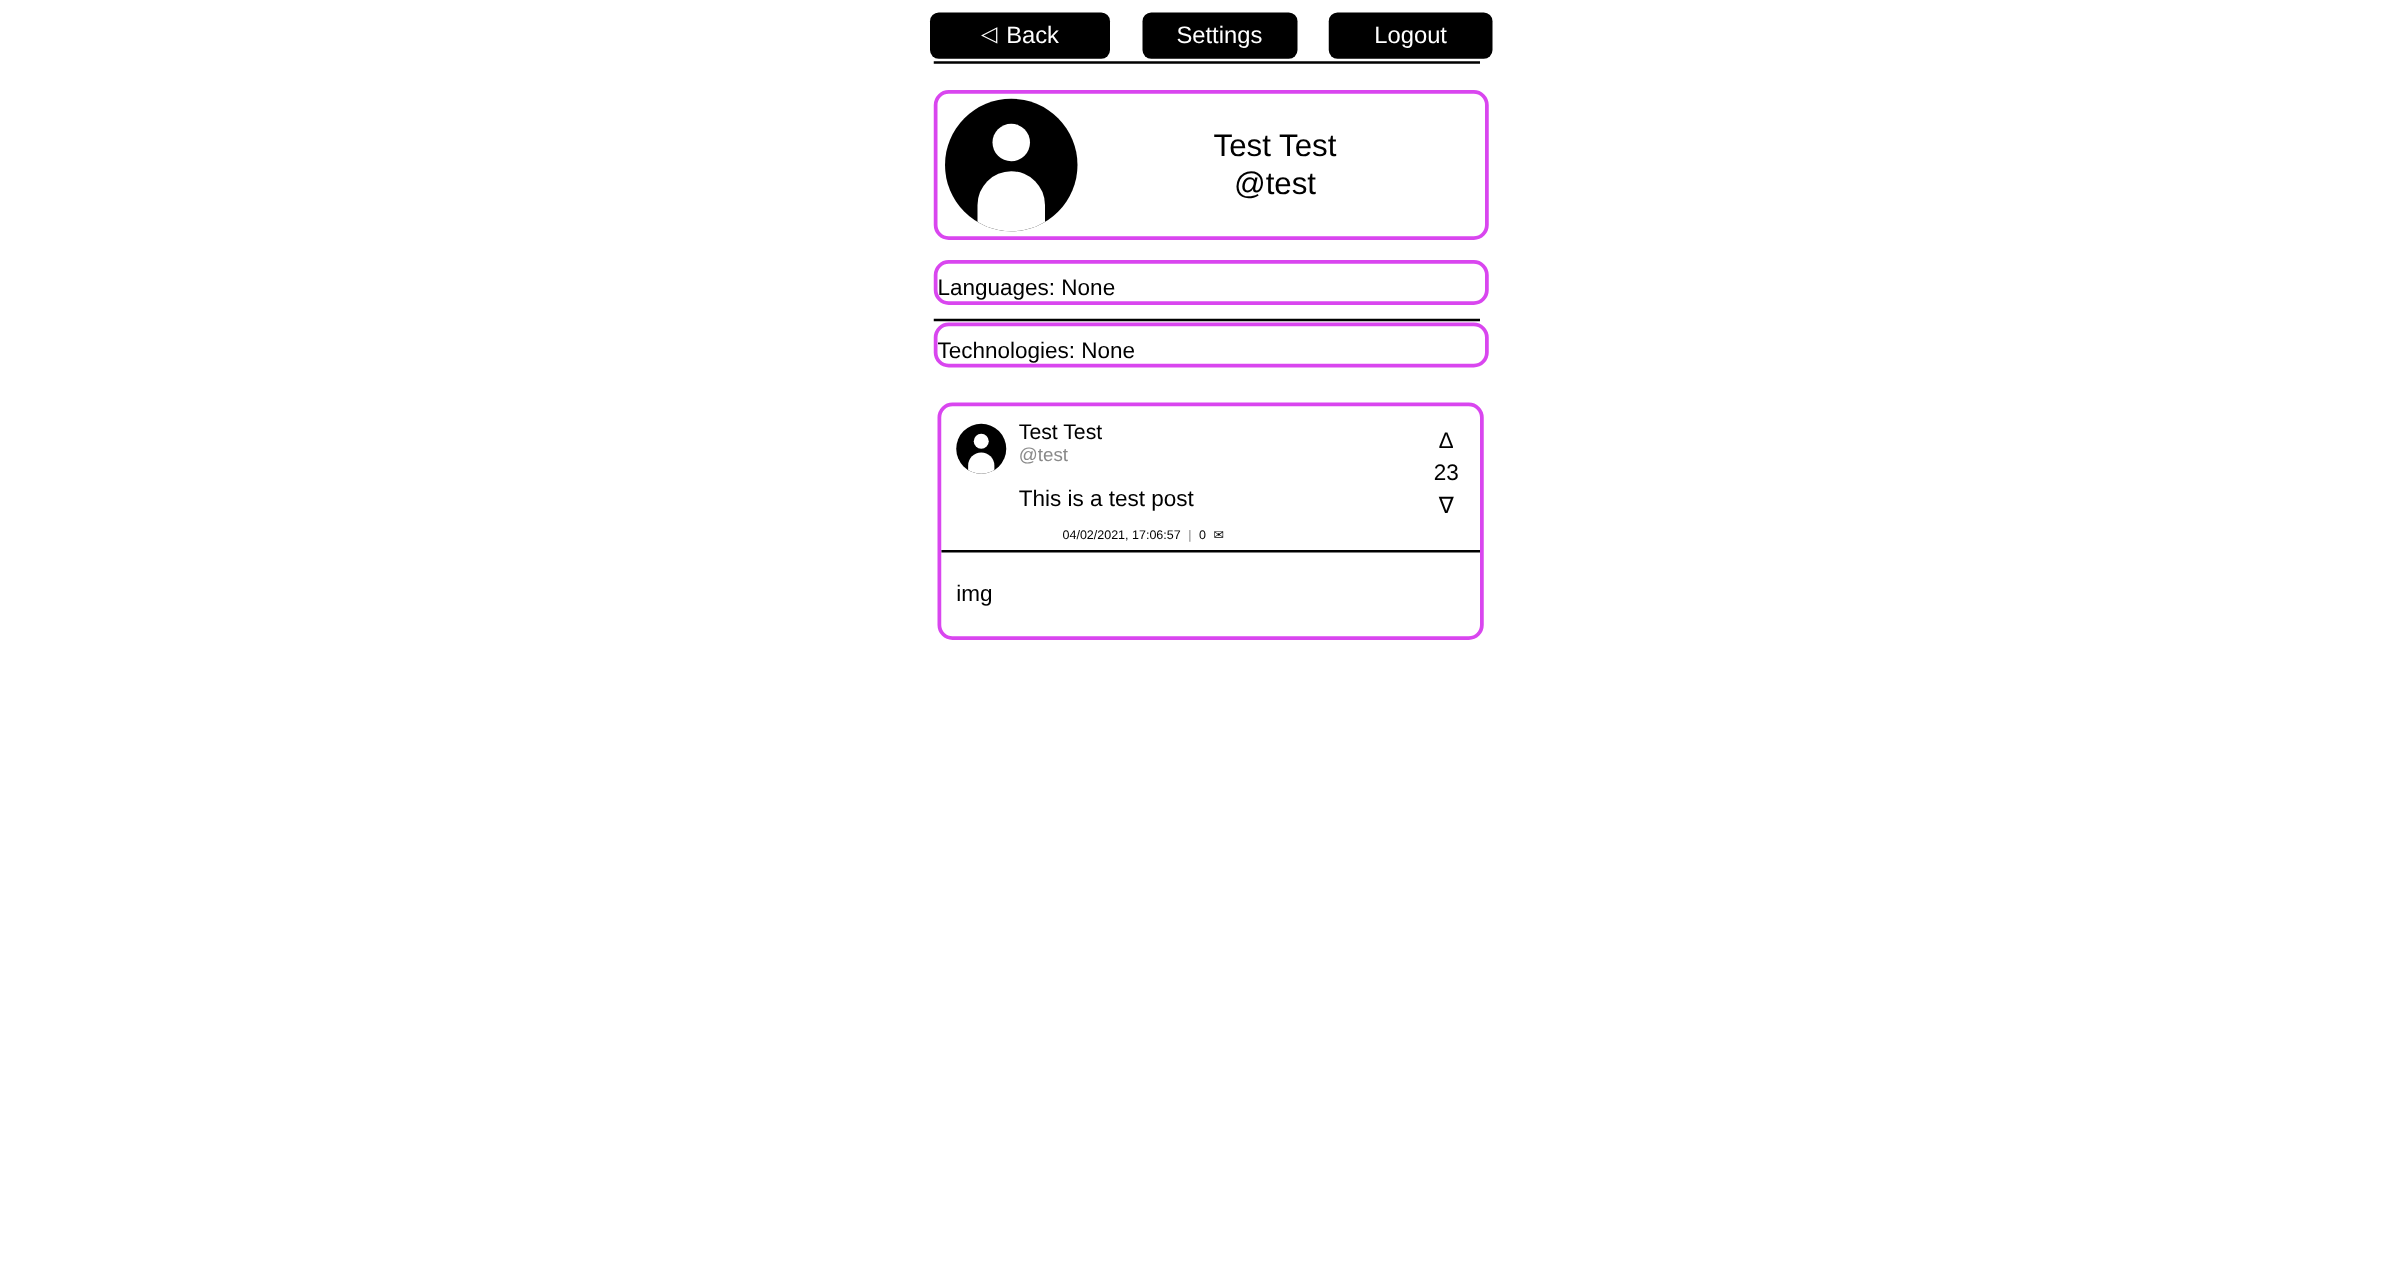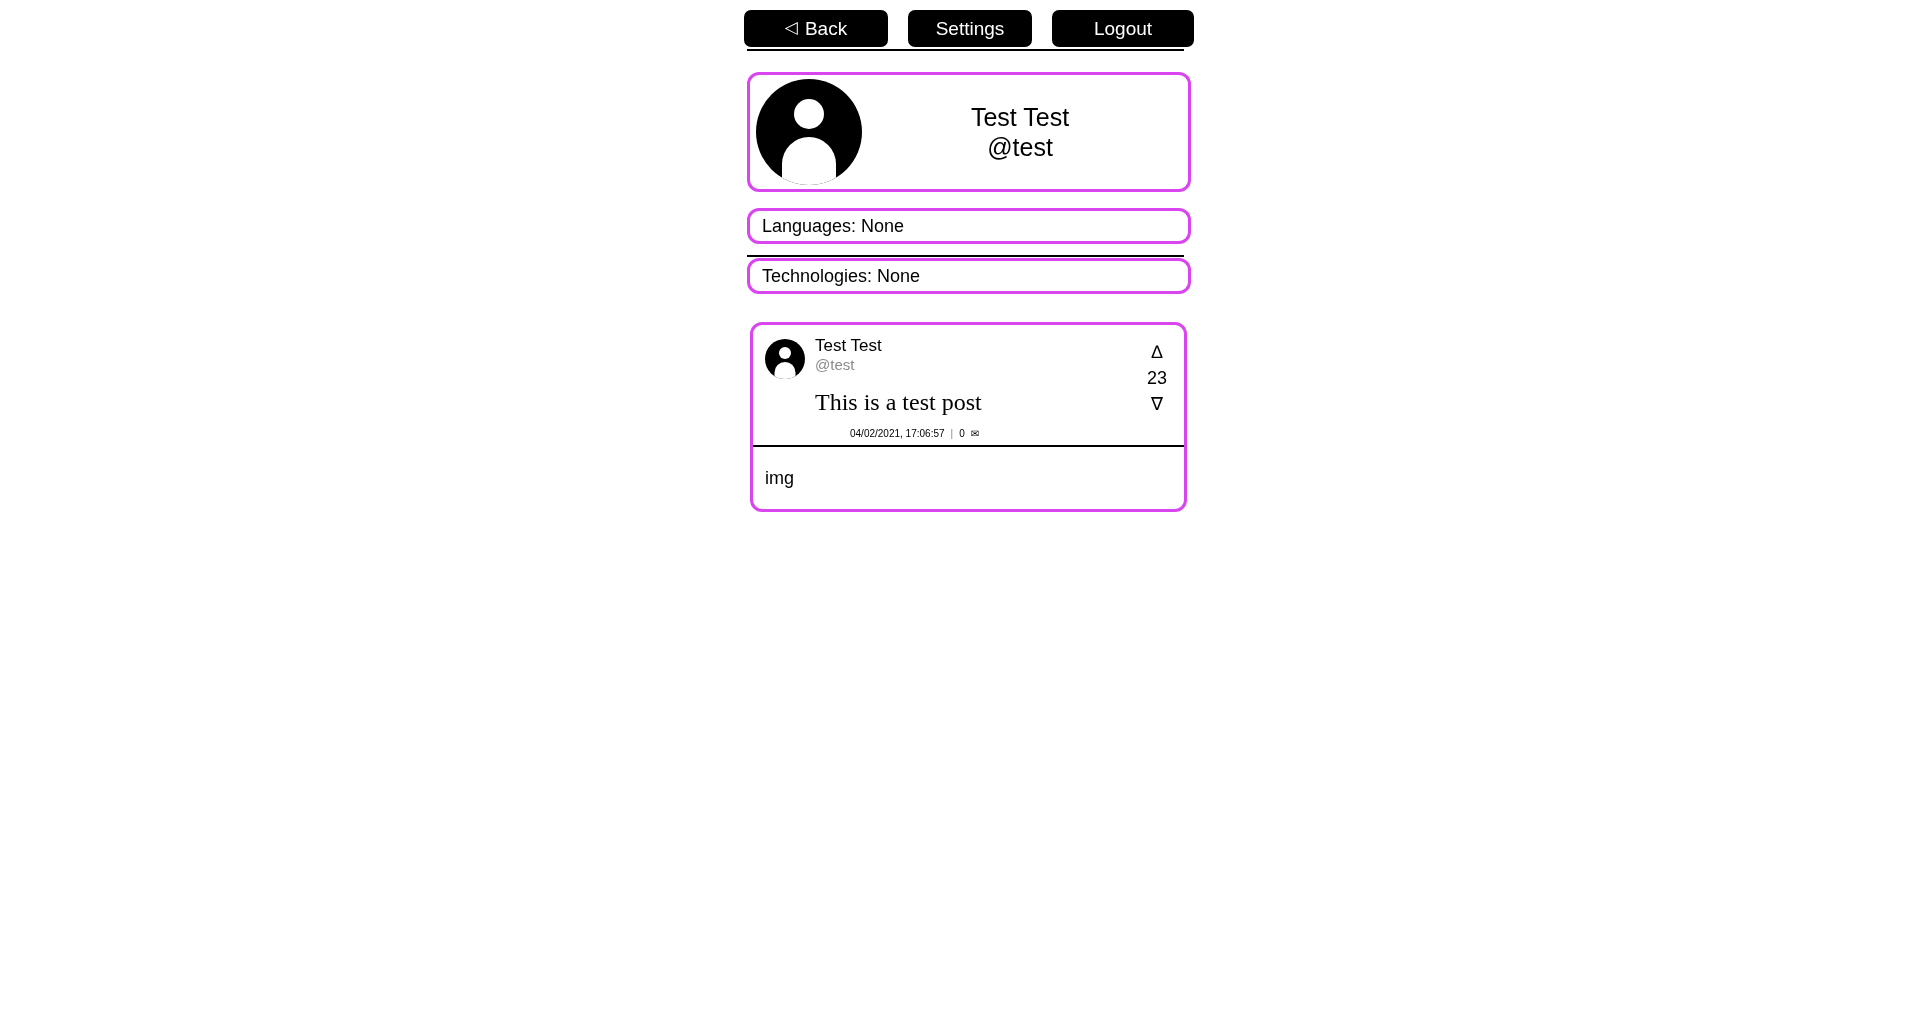--- a/index.html
+++ b/index.html
@@ -40,21 +40,21 @@
     line-height: 37px;
     padding: 0 18px;
     cursor: pointer;
     display: flex;
     align-items: center;
     gap: 7px;
     white-space: nowrap;
   }
   .navbtn.back { width: 144px; justify-content: center; }
   .navbtn.settings { width: 124px; justify-content: center; }
-  .navbtn.logout { width: 142px; justify-content: center; }
+  .navbtn.logout { width: 131px; justify-content: center; }
   .tri-left {
     display: inline-block;
     font-size: 17px;
     line-height: 1;
     transform: translateY(-1px);
   }
 
   
   .sep {
     position: absolute;
@@ -121,22 +121,21 @@
   }
   .profile-name { font-size: 25px; }
   .profile-handle { font-size: 25px; }
 
   
   .inforow {
     left: 747px;
     width: 444px;
     height: 36px;
     display: flex;
-    align-items: center;
-    padding-left: 12px;
+    align-items: flex-end;
     font-size: 18px;
   }
   .inforow.languages { top: 208px; }
   .inforow.technologies { top: 258px; }
 
   
   .postcard {
     left: 750px;
     top: 322px;
     width: 437px;
@@ -182,21 +181,21 @@
     border-radius: 11px 11px 0 0;
     background: #ffffff;
   }
   .post-body {
     flex: 1 1 auto;
     padding-left: 10px;
     min-width: 0;
   }
   .post-author { font-size: 17px; line-height: 1.25; }
   .post-handle { font-size: 15px; color: #8a8a8a; line-height: 1.25; }
-  .post-text { font-size: 24px; margin-top: 14px; font-family: Liberation Serif, serif; }
+  .post-text { font-size: 18px; margin-top: 14px; }
   .post-meta {
     font-size: 10px;
     color: #000000;
     margin-top: 12px;
     display: flex;
     align-items: center;
     gap: 6px;
     padding-left: 35px;
   }
   .post-meta .divider { color: #888888; }

